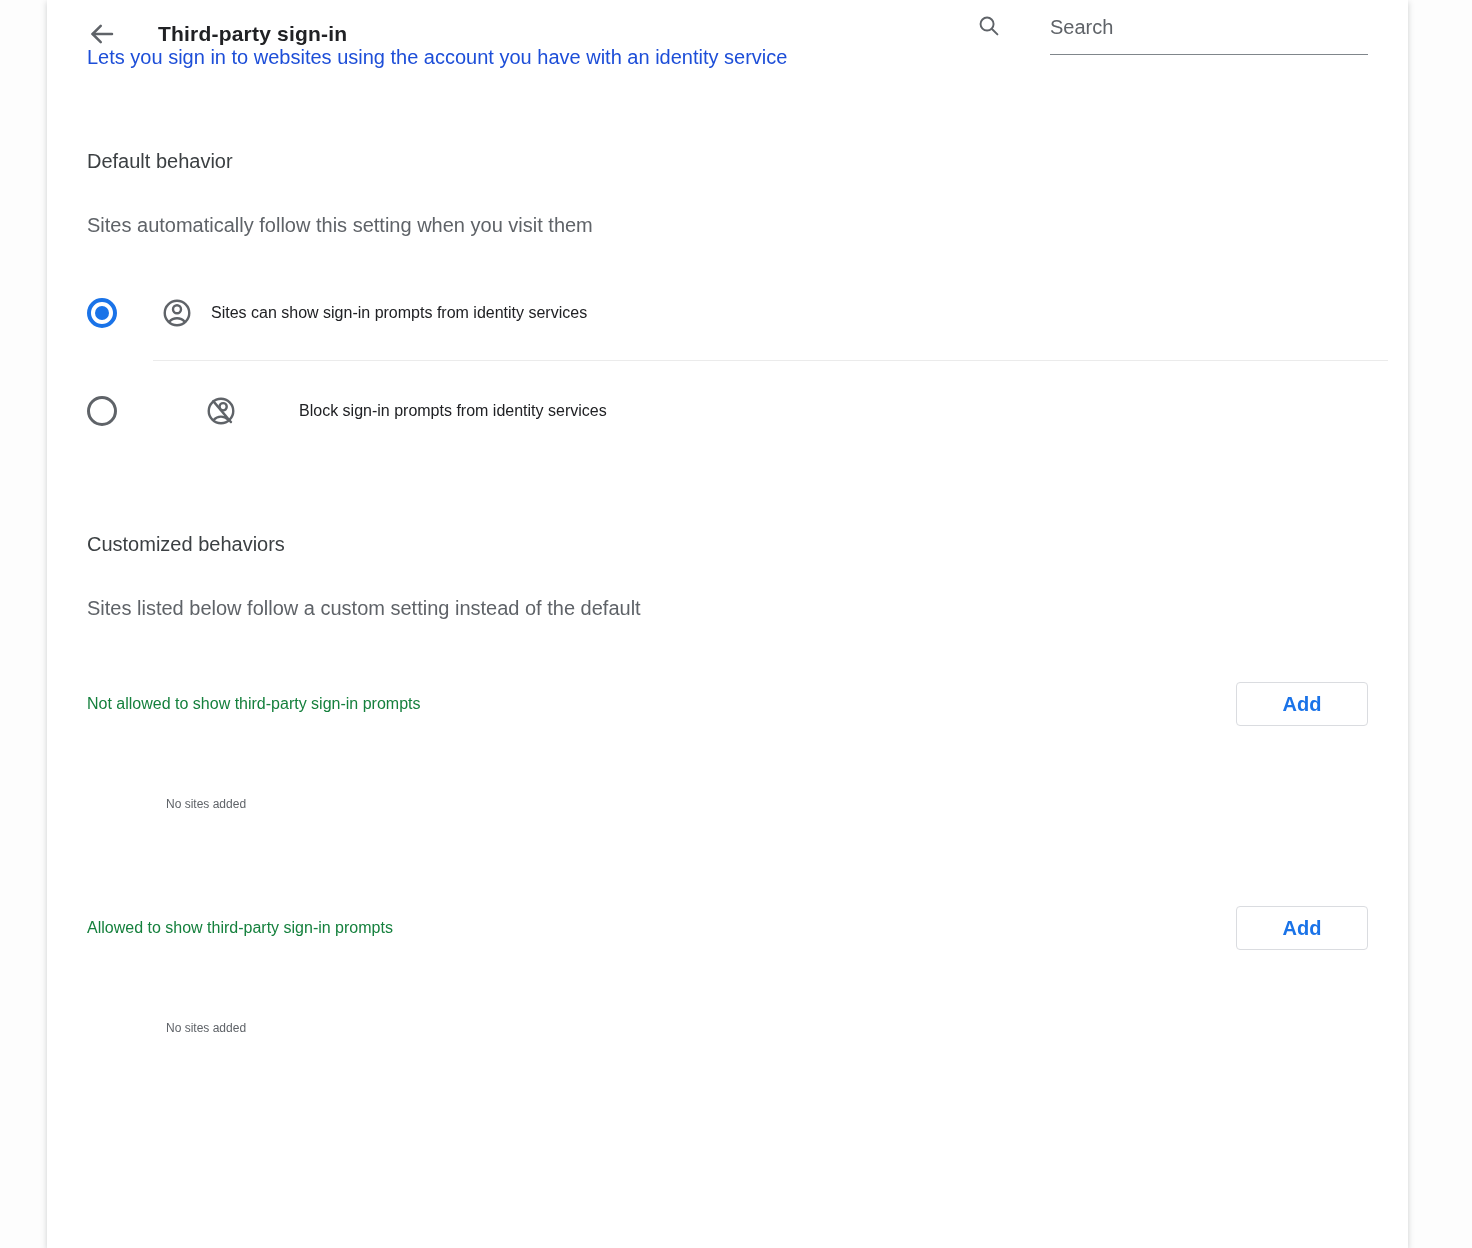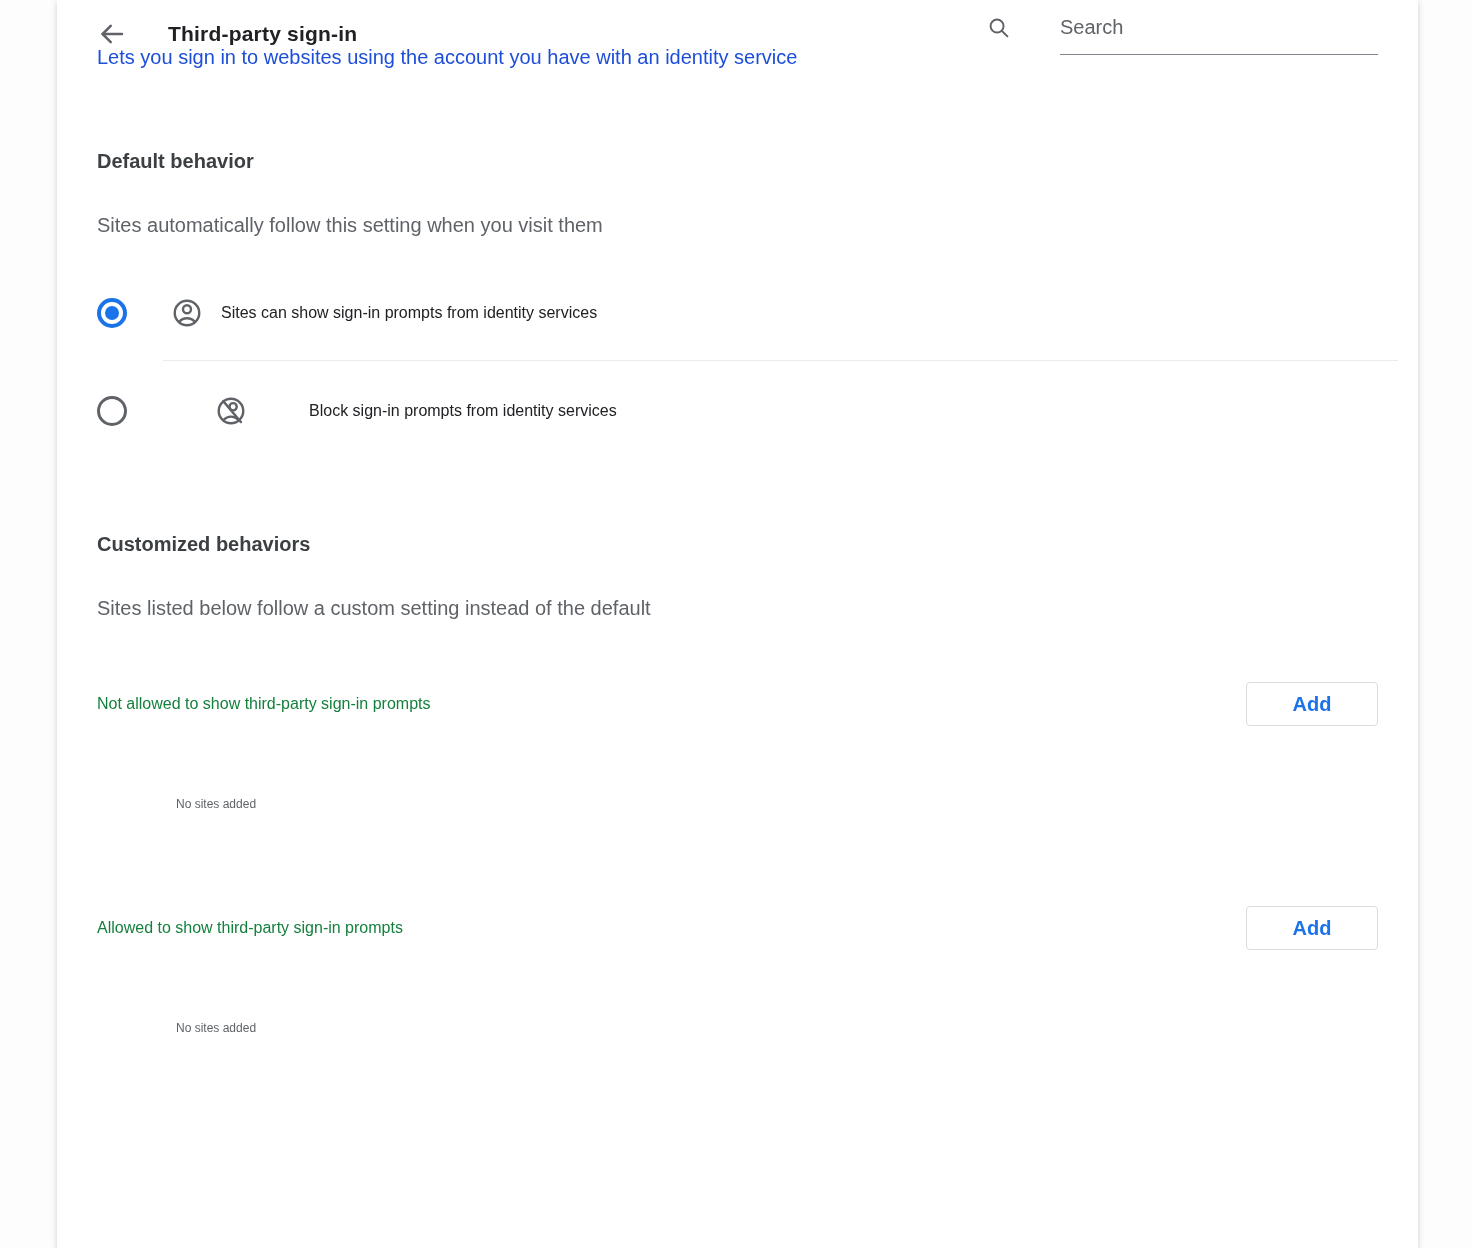--- a/index.html
+++ b/index.html
@@ -5,48 +5,48 @@
   * { margin:0; padding:0; box-sizing:border-box; }
   html,body { width:1472px; height:1248px; }
   body {
     font-family:"Liberation Sans", sans-serif;
     background:#fdfdfd;
     position:relative;
     overflow:hidden;
     color:#202124;
   }
   .card {
-    position:absolute; left:57px; top:0;
+    position:absolute; left:47px; top:0;
     width:1361px; height:1248px;
     background:#ffffff;
     box-shadow:0 2px 6px rgba(60,64,67,.25);
   }
   .content { padding:0 40px; }
 
   
   .header { display:flex; align-items:center; height:44px; padding-top:24px; }
   .back-btn {
     width:36px; height:36px; margin-left:-3px;
     display:flex; align-items:center; justify-content:center;
     border:none; background:transparent; cursor:pointer; border-radius:50%;
   }
   .page-title { margin-left:38px; font-size:21px; font-weight:700; color:#202124; letter-spacing:.2px; }
-  .search { margin-left:auto; display:flex; align-items:center;gap:36px; }
+  .search { margin-left:auto; display:flex; align-items:flex-start;gap:36px; }
   .search-icon-wrap { margin-right:14px; margin-bottom:14px; display:flex; }
   .search-field {
     width:318px; border:none; outline:none; background:transparent;
     border-bottom:1px solid #80868b; border-radius:0;
     font-family:"Liberation Sans",sans-serif;
     font-size:20px; color:#202124; padding:0 0 14px 0; line-height:26px;
   }
   .search-field::placeholder { color:#5f6368; opacity:1; }
 
   
   .description { font-size:20px; line-height:26px; color:#1d4ed8; }
-  .section-heading { font-size:20px; line-height:26px; font-weight:700; color:#3c4043; }
+  .section-heading { font-size:20px; line-height:26px; font-weight:400; color:#3c4043; }
   .section-heading.first { margin-top:78px; }
   .section-heading.second { margin-top:70px; }
   .section-sub { margin-top:38px; font-size:20px; line-height:26px; color:#5f6368; }
 
   
   .radio-row { display:flex; align-items:center; height:96px; position:relative; cursor:pointer; }
   .radio-row.first { margin-top:27px; }
   .radio-row.first::after {
     content:""; position:absolute; left:66px; right:-20px; bottom:0;
     height:1px; background:#ebebeb;

